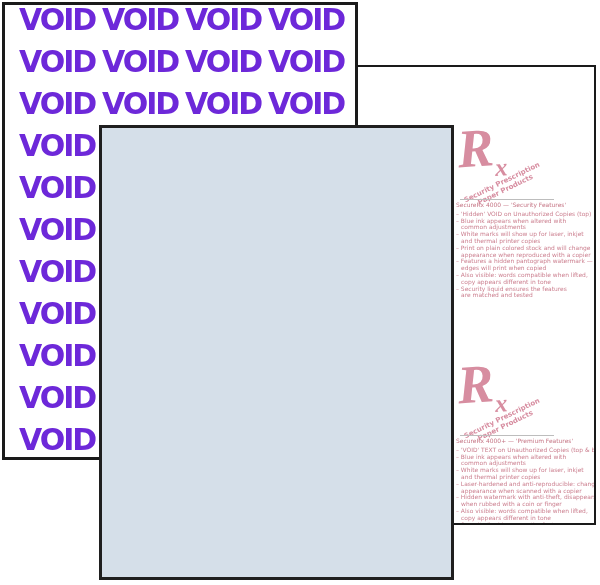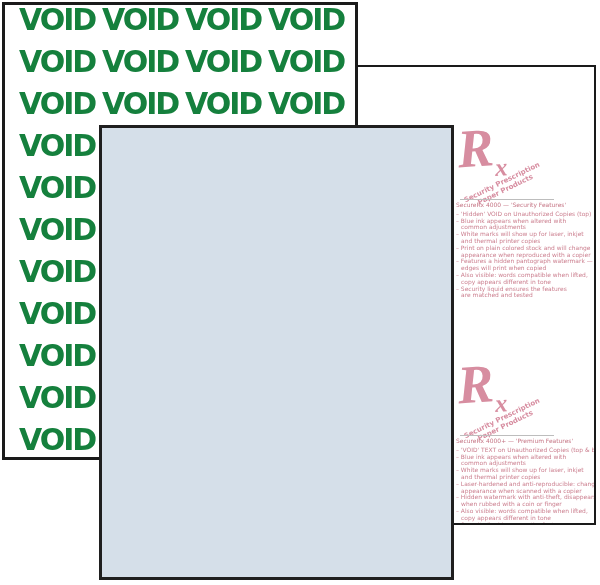--- a/index.html
+++ b/index.html
@@ -56,21 +56,21 @@
     box-sizing:border-box;background:#ffffff;border:3px solid #1a1a1a;
     z-index:2;overflow:hidden;
   }
   .void-grid{
     position:absolute;left:14px;top:-6px;
     display:grid;grid-template-columns:repeat(4,83px);grid-auto-rows:42px;
     align-items:center;
   }
   .void-word{
     font-weight:800;font-size:30px;letter-spacing:-2px;
-    color:#15803d;line-height:1;
+    color:#6d28d9;line-height:1;
     font-family:"DejaVu Sans","Liberation Sans",sans-serif;
   }
 
   
   .blue-sheet{
     position:absolute;left:99px;top:125px;width:355px;height:455px;
     box-sizing:border-box;background:#d5dfe9;border:3px solid #1f1f1f;
     z-index:3;
   }
 </style>

